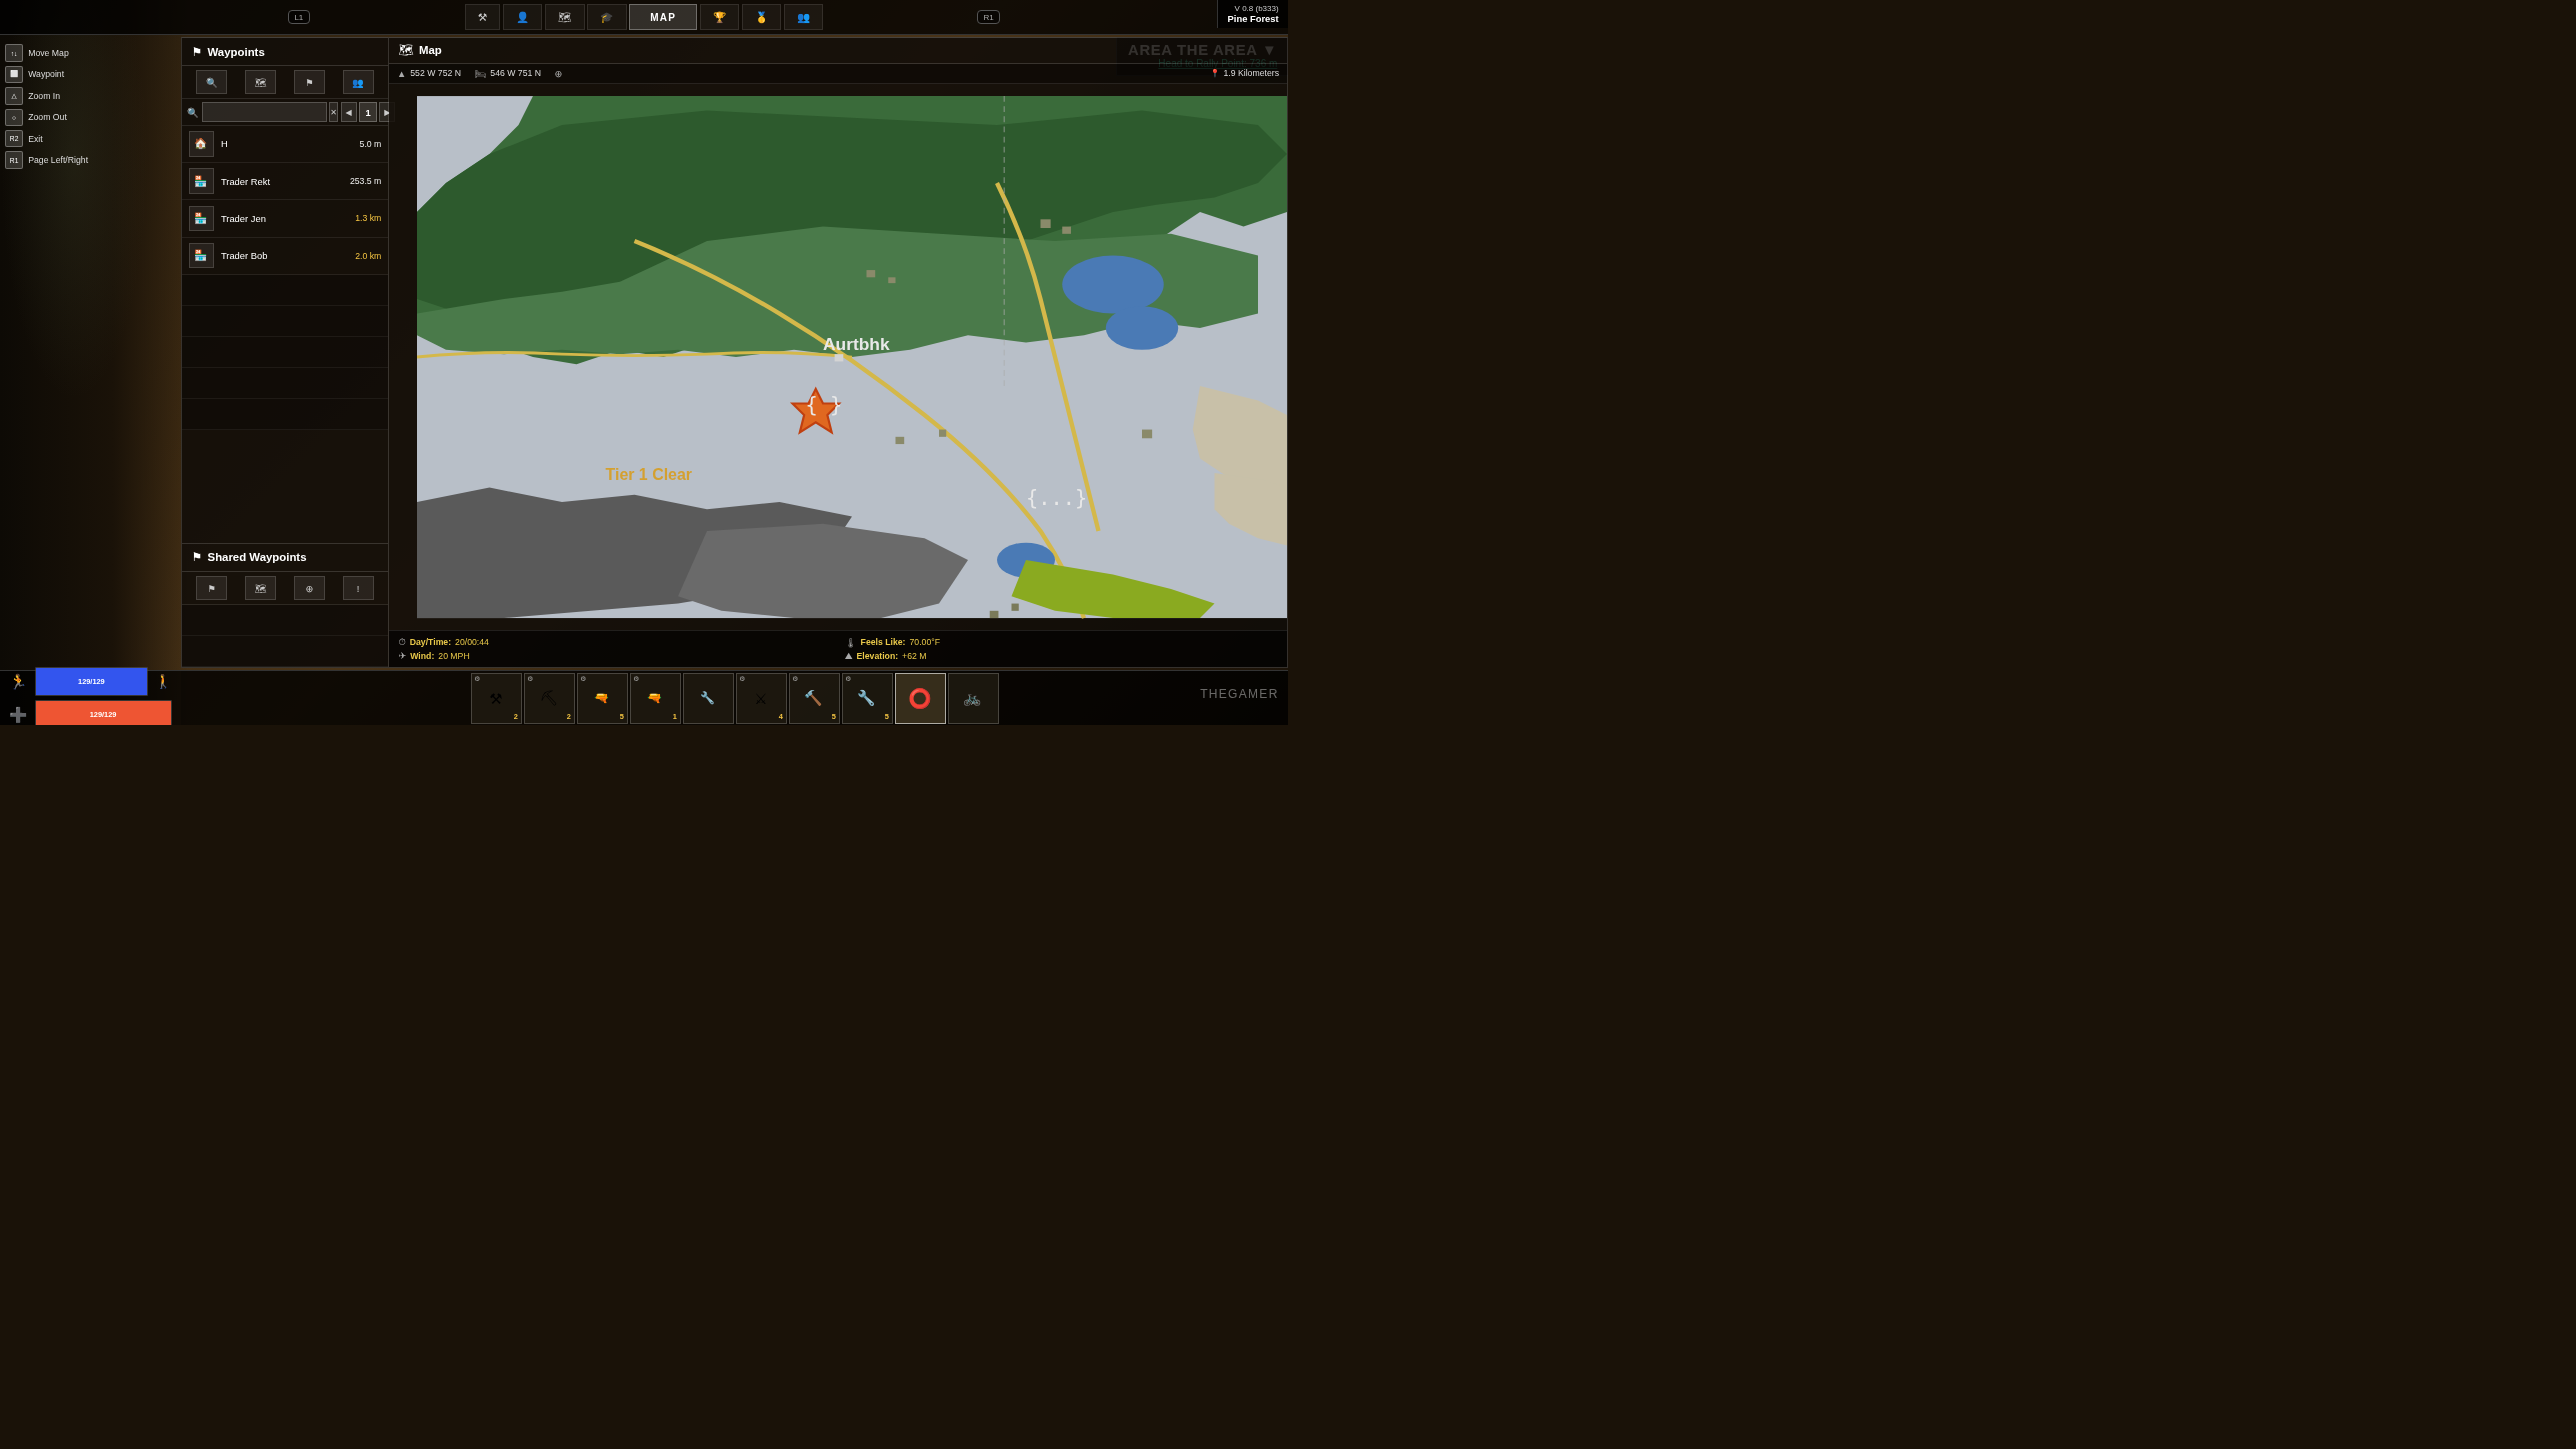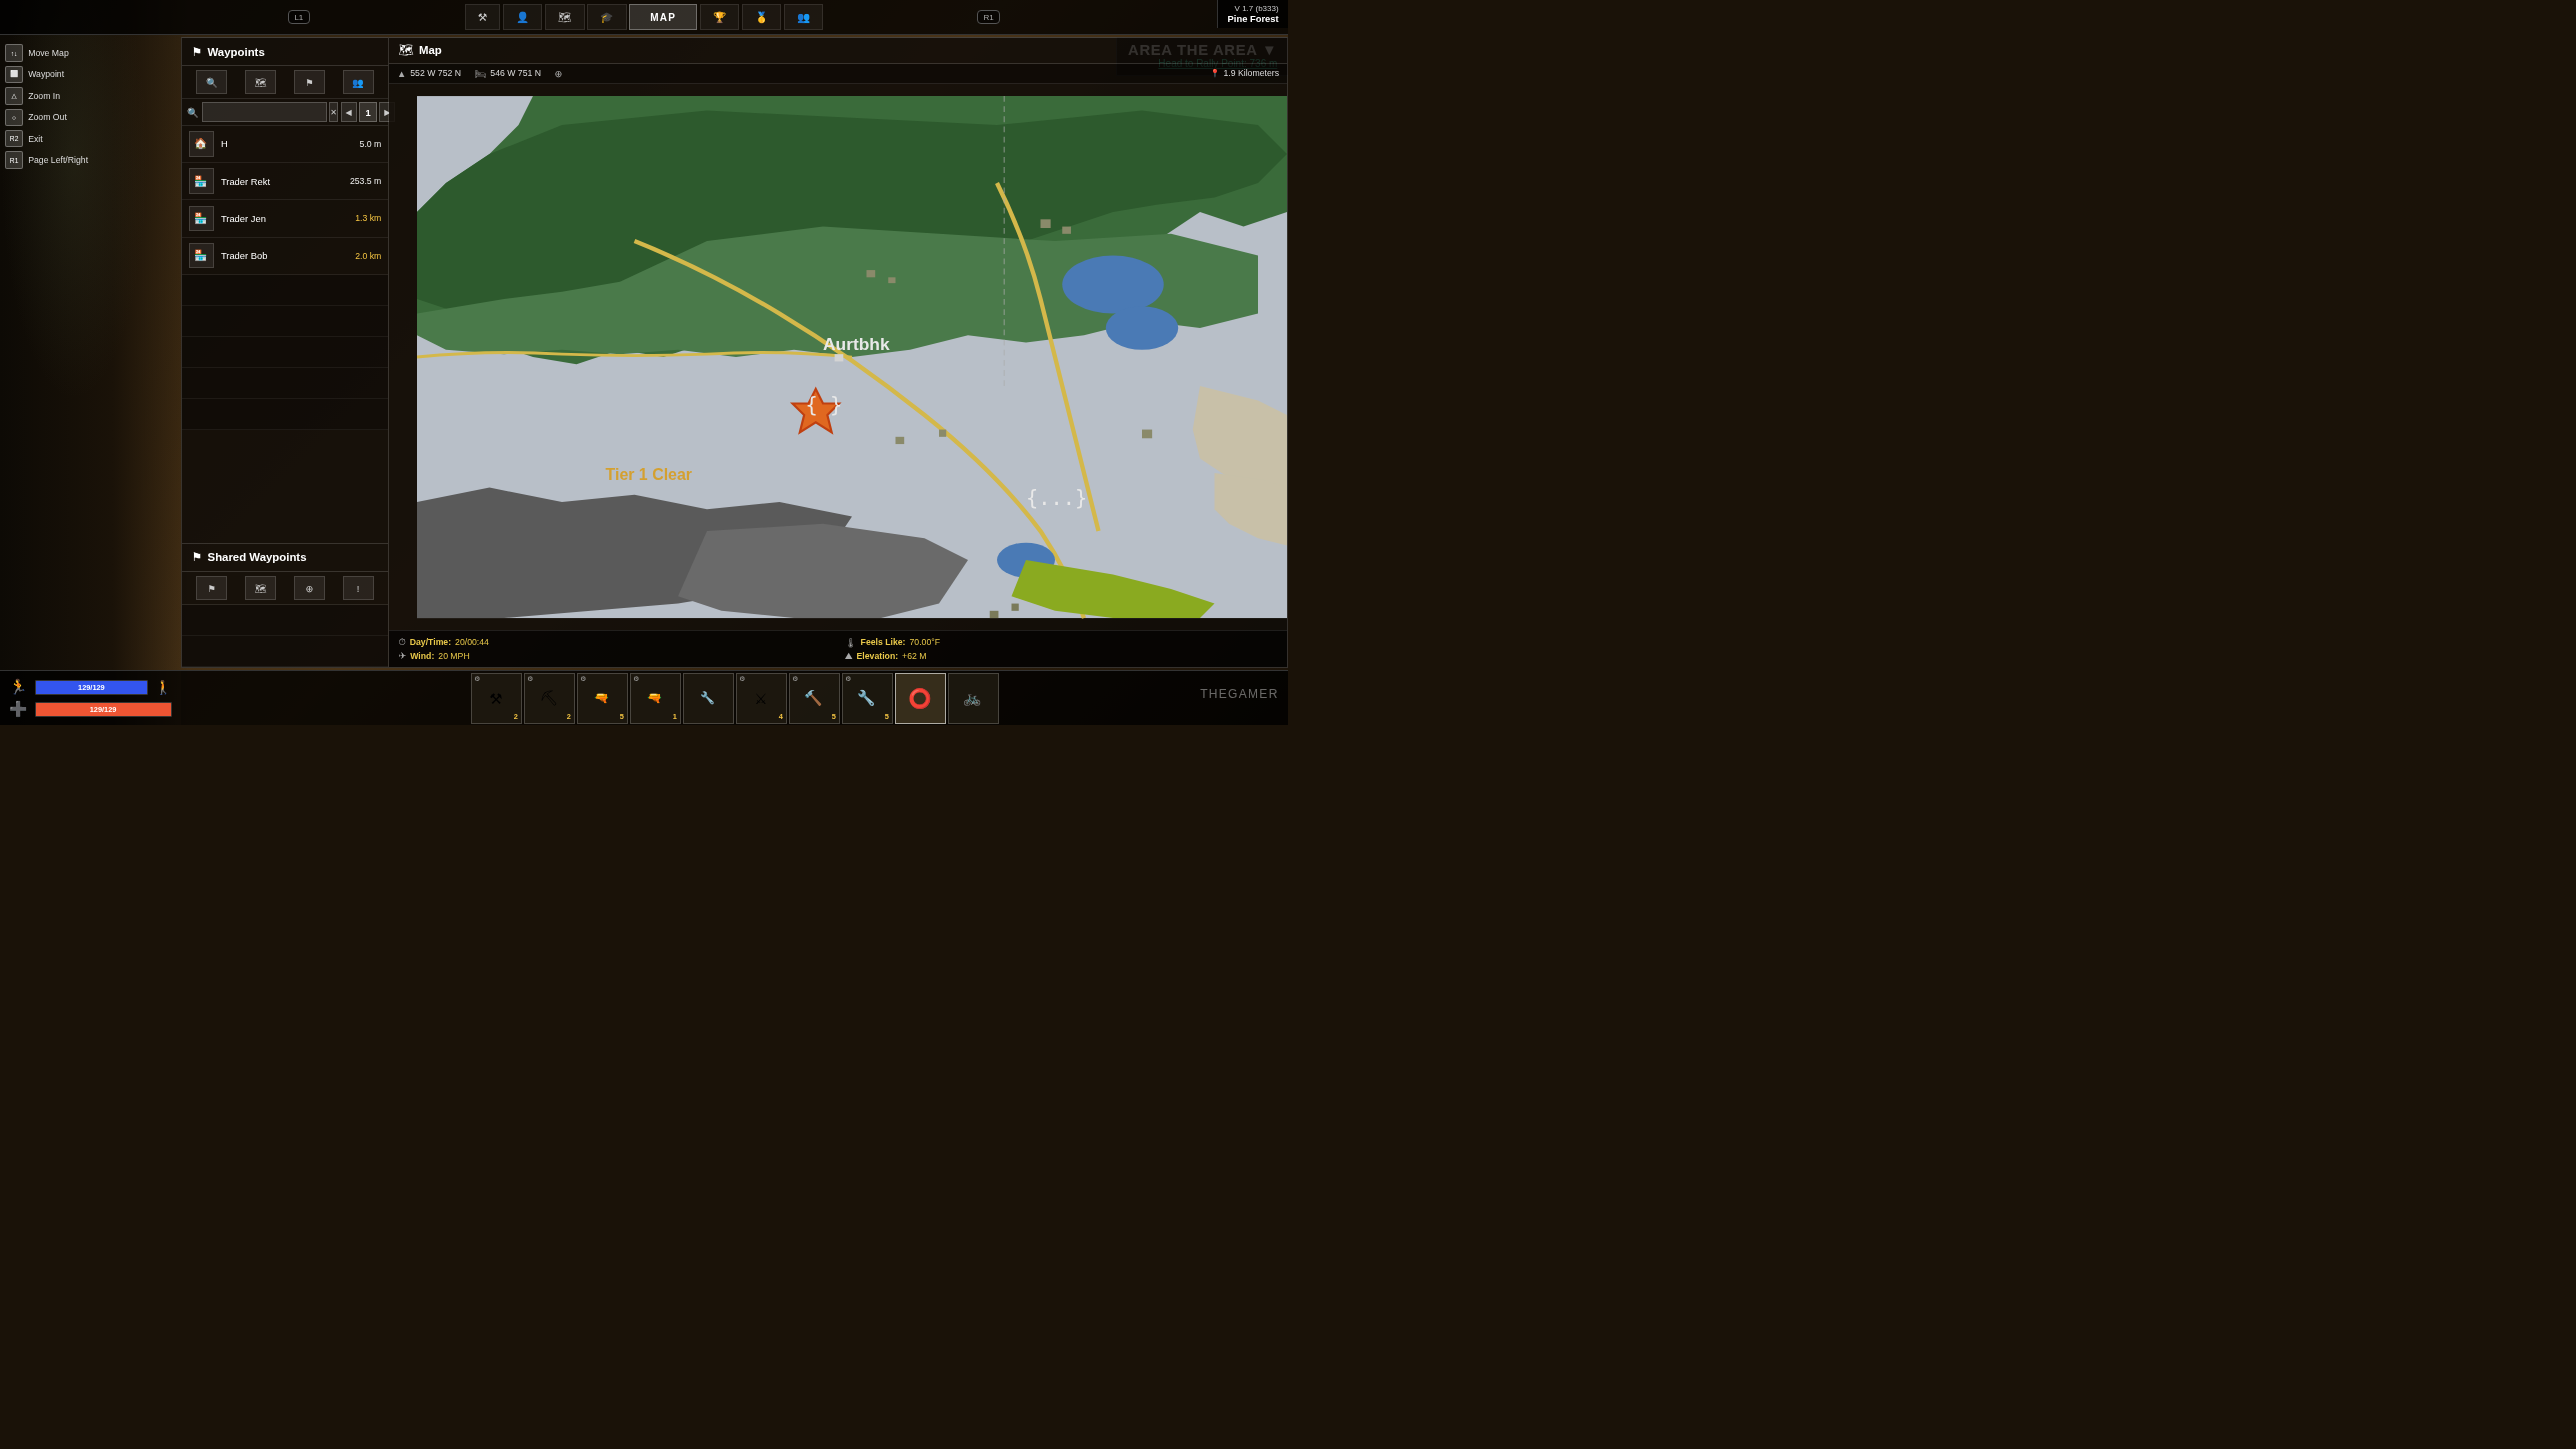--- a/index.html
+++ b/index.html
@@ -514,21 +514,21 @@
       align-items: center;
       gap: 6.7px;
     }
 
     .status-icon {
       font-size: 14.8px;
     }
 
     .status-bar-bg {
       flex: 1;
-      height: 15px;
+      height: 29px;
       background: rgba(0,0,0,0.5);
       border: 0.7px solid rgba(255,255,255,0.2);
       border-radius: 1.3px;
       overflow: hidden;
       position: relative;
     }
 
     .status-bar-fill {
       height: 100%;
       position: absolute;
@@ -600,21 +600,21 @@
     </div>
     <div class="top-bar-tab">
       <span class="tab-icon">👥</span>
     </div>
   </div>
 
   <div class="controller-hint right">R1</div>
 </div>
 
 <div class="version-info">
-  <div class="version-num">V 1.7 (b333)</div>
+  <div class="version-num">V 0.8 (b333)</div>
   <div class="location">Pine Forest</div>
 </div>
 
 <div class="mission-bar">
   <div class="mission-title">
     <span>AREA THE AREA</span>
     <span>▼</span>
   </div>
   <div class="mission-subtitle">
     <span>Head to Rally Point:</span>

